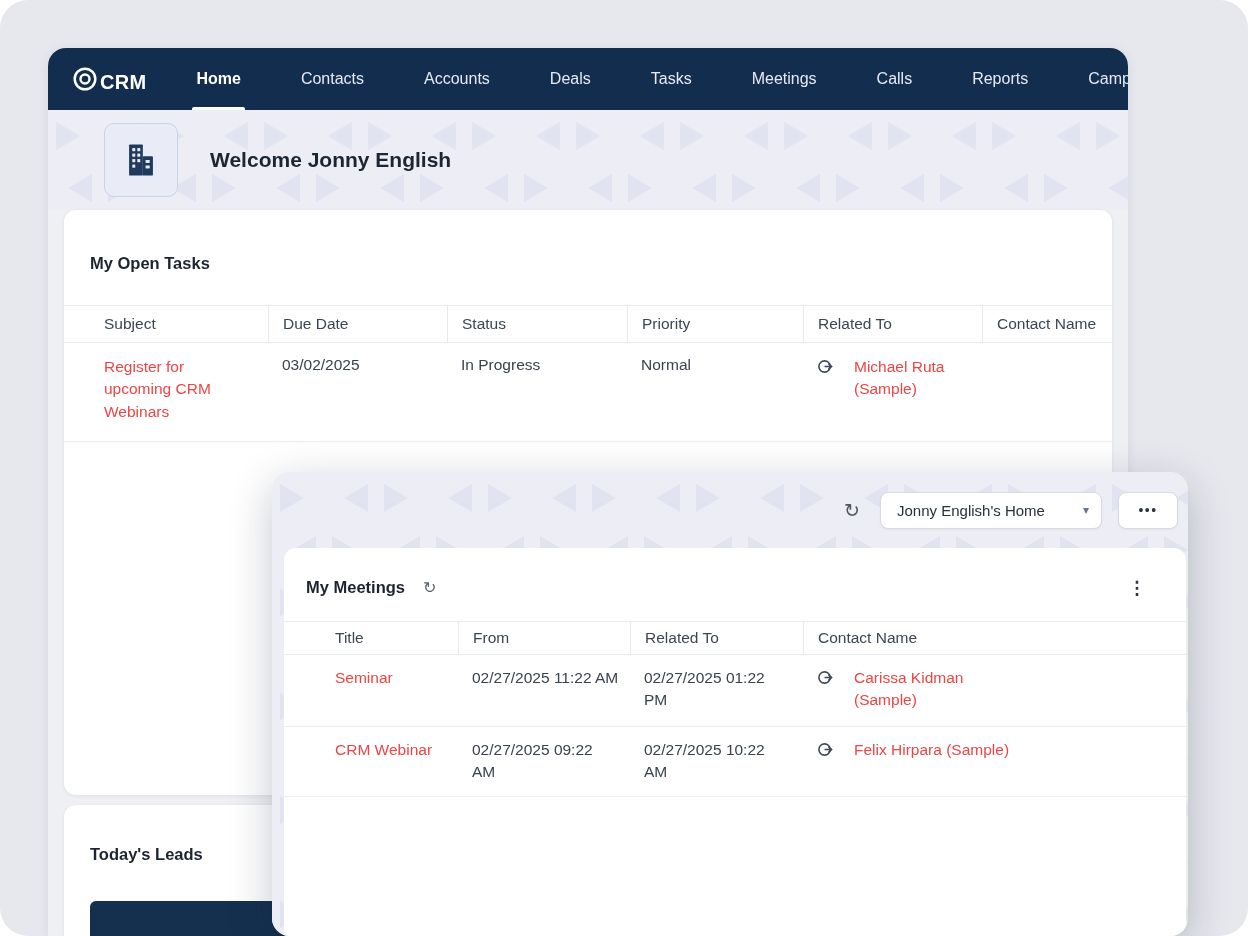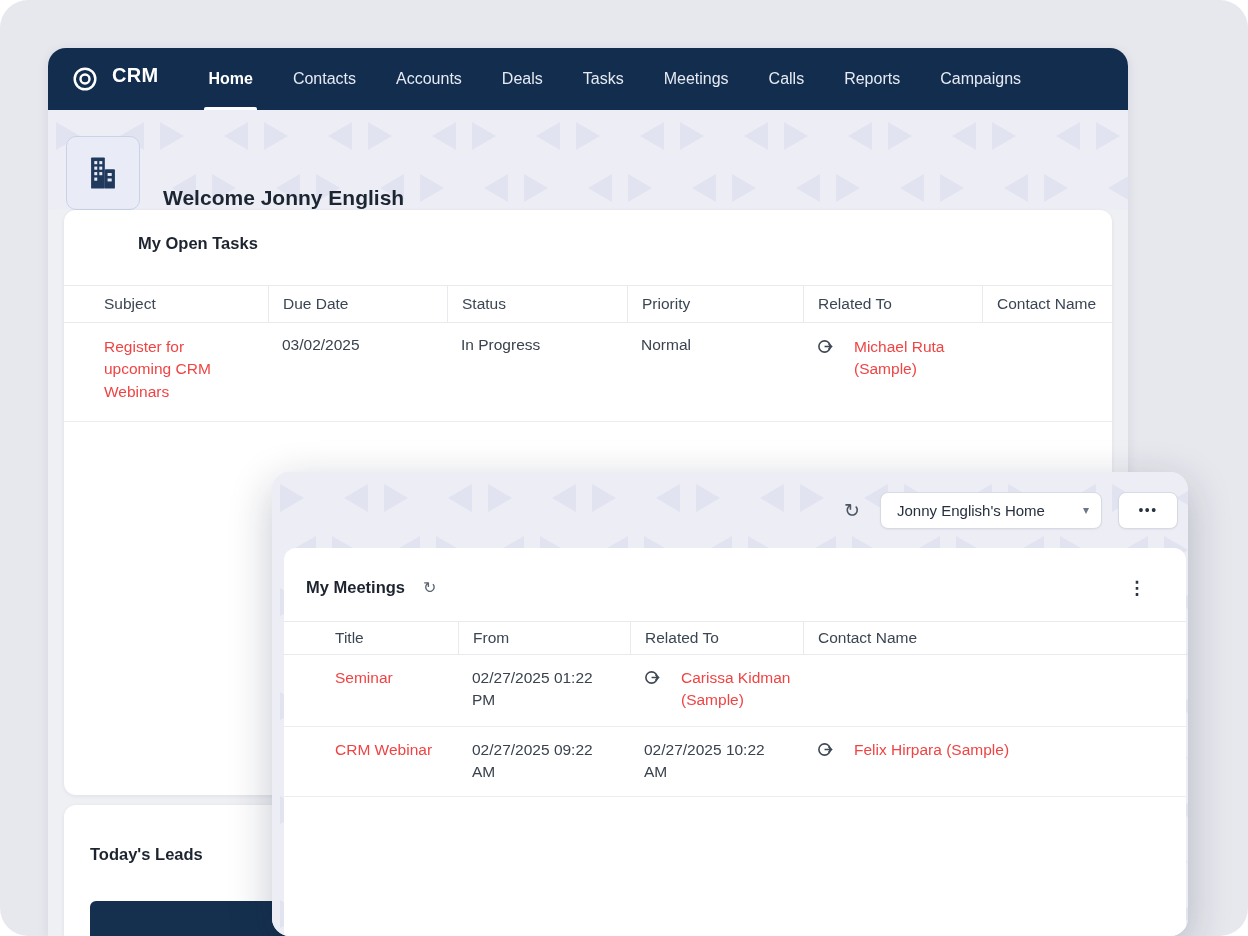--- a/index.html
+++ b/index.html
@@ -5,39 +5,39 @@
   html,body{margin:0;padding:0;background:#ffffff;}
   body{font-family:"Liberation Sans","DejaVu Sans",sans-serif;width:1248px;height:936px;position:relative;}
   *{box-sizing:border-box;}
 
   .stage{position:absolute;left:0;top:0;width:1248px;height:936px;border-radius:28px;background:#e7e8ee;overflow:hidden;}
 
   
   .app-window{position:absolute;left:48px;top:48px;width:1080px;height:888px;border-radius:18px 18px 0 0;background:#eff0f4;overflow:hidden;box-shadow:0 2px 12px rgba(20,30,60,.08);}
 
   .navbar{position:relative;height:62px;background:#132d4e;display:flex;align-items:center;padding-left:22px;}
-  .brand{display:flex;align-items:flex-start;gap:12px;color:#fff;cursor:pointer;}
+  .brand{display:flex;align-items:flex-end;color:#fff;cursor:pointer;}
   .brand-name{font-size:20px;font-weight:700;letter-spacing:.3px;color:#fff;}
-  .nav-items{display:flex;height:62px;margin-left:30px;overflow:hidden;flex:1;}
+  .nav-items{display:flex;height:62px;margin-left:30px;overflow:hidden;flex:1;gap:20px;}
   .nav-item{display:flex;align-items:center;padding:0 20px;color:#e6ebf3;font-size:16px;cursor:pointer;position:relative;white-space:nowrap;}
   .nav-item.active{color:#fff;font-weight:600;}
   .nav-item.active::after{content:"";position:absolute;left:16px;right:16px;bottom:0;height:3px;background:#fff;border-radius:2px 2px 0 0;}
 
   .hero{position:absolute;left:0;top:62px;width:100%;height:100px;overflow:hidden;}
   .pattern-fill{position:absolute;left:0;top:0;width:100%;height:100%;}
-  .hero-content{position:absolute;inset:0;display:flex;align-items:flex-end;padding-left:18px;gap:23px;}
+  .hero-content{position:absolute;inset:0;display:flex;align-items:center;padding-left:18px;gap:32px;margin-left:38px;}
   .org-icon{width:74px;height:74px;border-radius:10px;background:#e9ecf6;border:1px solid #c9d3e6;display:flex;align-items:center;justify-content:center;}
   .welcome{font-size:21px;font-weight:700;color:#1c2633;}
 
   .card{position:absolute;background:#fff;border-radius:12px;box-shadow:0 1px 4px rgba(25,35,60,.07);overflow:hidden;}
   .card-title{font-size:16.5px;font-weight:700;color:#1d2430;margin:0;}
 
   
   .tasks-card{left:16px;top:162px;width:1048px;height:585px;}
-  .tasks-card .card-title{padding:24px 0 0 26px;margin-left:48px;}
+  .tasks-card .card-title{padding:44px 0 0 26px;}
   .thead{display:grid;border-top:1px solid #e9eaee;border-bottom:1px solid #e9eaee;}
   .tasks-grid{grid-template-columns:204px 179px 180px 176px 179px 1fr;}
   .th{padding:9px 10px 9px 14px;font-size:15.5px;color:#3b4654;border-left:1px solid #e9eaee;white-space:nowrap;overflow:hidden;}
   .th:first-child{border-left:none;}
   .tasks-grid .th:first-child,.tasks-grid .td:first-child{padding-left:40px;}
   .trow{display:grid;border-bottom:1px solid #ededf1;}
   .td{padding:13px 10px 18px 14px;font-size:15.5px;color:#39424e;}
   .tasks-card .thead{margin-top:32px;}
   a.link{color:#ef4444;text-decoration:none;cursor:pointer;}
   .subject-link{display:inline-block;max-width:140px;line-height:1.45;}
@@ -204,20 +204,23 @@
         <div class="th">From</div>
         <div class="th">Related To</div>
         <div class="th">Contact Name</div>
       </div>
 
       <div class="trow meet-grid">
         <div class="td">
           <a class="link">Seminar</a>
         </div>
         <div class="td">
+          <span>02/27/2025 11:22 AM</span>
+        </div>
+        <div class="td">
           <span class="w-narrow">02/27/2025 01:22 PM</span>
         </div>
         <div class="td related-cell">
           <svg class="record-icon" width="17" height="17" viewBox="0 0 18 18">
             <circle cx="8" cy="9" r="6" fill="none" stroke="#3e4956" stroke-width="1.7"></circle>
             <path d="M8 9 h7" stroke="#3e4956" stroke-width="1.7" fill="none"></path>
             <path d="M12.6 6.4 L15.6 9 L12.6 11.6" fill="none" stroke="#3e4956" stroke-width="1.7" stroke-linecap="round" stroke-linejoin="round"></path>
           </svg>
           <a class="link rel-name-wide">Carissa Kidman (Sample)</a>
         </div>

